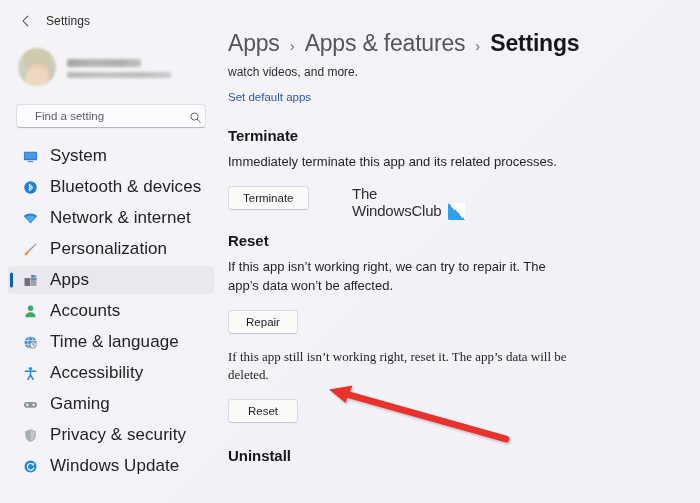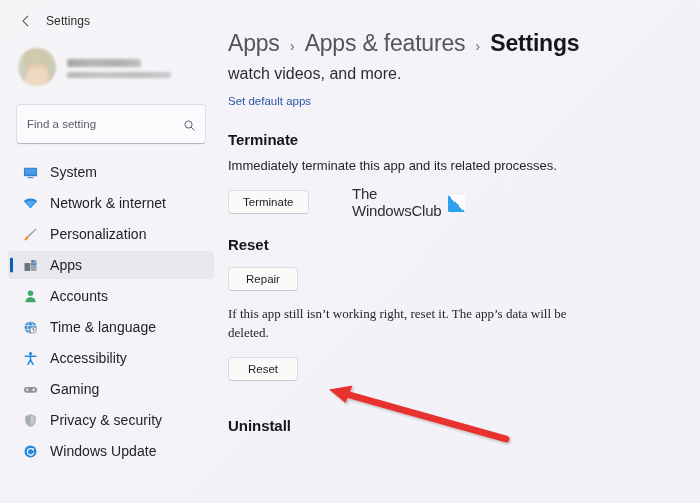--- a/index.html
+++ b/index.html
@@ -91,28 +91,28 @@
     border-radius: 2px;
     filter: blur(1.6px);
     opacity: .78;
   }
   .redact.name  { width: 74px; height: 8px; }
   .redact.email { width: 104px; height: 6px; opacity:.62; }
 
   
   .search-wrap { padding: 16px 16px 0 16px; }
   .search-box {
-    height: 40px;
+    height: 24px;
     background: #fbfbfd;
     border: 1px solid #dedde3;
     border-bottom-color: #b9b8c0;
     border-radius: 4px;
     display: flex;
     align-items: center;
-    padding: 0 9px 0 10px;
+    padding: 0 9px 0 18px;
     box-shadow: 0 1px 1px rgba(0,0,0,.03);
   }
   .search-box input {
     flex: 1;
     border: 0;
     outline: 0;
     background: transparent;
     font-family: inherit;
     font-size: 11.5px;
     color: #35343a;
@@ -131,21 +131,21 @@
     padding-left: 14px;
     margin-bottom: 3px;
     border-radius: 4px;
     cursor: default;
   }
   .navitem .nav-ico {
     width: 16px; height: 16px; flex: 0 0 16px;
     display: flex; align-items: center; justify-content: center;
   }
   .navitem .nav-label {
-    font-size: 14px;
+    font-size: 17px;
     color: #232227;
     letter-spacing: .05px;
     white-space: nowrap;
   }
   .navitem.selected { background: #e9e8ee; }
   .navitem.selected::before {
     content:"";
     position: absolute;
     left: 2px; top: 50%;
     transform: translateY(-50%);
@@ -170,21 +170,21 @@
   }
   .crumb {
     font-size: 23px;
     color: #55545c;
     letter-spacing: -.2px;
   }
   .crumb.current { color: #17161a; font-weight: bold; }
   .crumb-sep { font-size: 15px; color: #6d6c74; }
 
   .clipped-line {
-    font-size: 16px;
+    font-size: 12px;
     color: #2d2c31;
     margin-top: 8px;
   }
 
   .link {
     display: inline-block;
     margin-top: 12px;
     font-size: 11.5px;
     color: #2c57a8;
     text-decoration: none;
@@ -221,21 +221,21 @@
     cursor: default;
     box-shadow: 0 .5px .5px rgba(0,0,0,.02);
   }
 
   
   .watermark {
     position: absolute;
     left: 352px;
     top: 186px;
     display: flex;
-    align-items: center;
+    align-items: flex-end;
     gap: 6px;
     pointer-events: none;
     opacity: .93;
   }
   .wm-text {
     font-family: "Liberation Sans", sans-serif;
     font-size: 15px;
     line-height: 1.12;
     color: #1c1b20;
     letter-spacing: -.2px;
@@ -303,20 +303,29 @@
         <span class="nav-ico">
           <svg viewBox="0 0 16 16" width="15" height="15">
               <rect x="1" y="3" width="14" height="9" rx="1" fill="#2b7cd3"></rect>
               <rect x="1.9" y="3.9" width="12.2" height="6.4" fill="#4b9ae4"></rect>
               <rect x="5" y="13" width="6" height="1" fill="#2b7cd3"></rect>
             </svg>
         </span>
         <span class="nav-label">System</span>
       </div>
 
+      <div class="navitem">
+        <span class="nav-ico">
+          <svg viewBox="0 0 16 16" width="15" height="15">
+              <circle cx="8" cy="8" r="6.6" fill="#1e7fd6"></circle>
+              <path d="M7 4.6 L10.2 7.2 L6.4 10.2 M6.4 5.8 L10.2 8.8 L7 11.4 L7 4.6" fill="none" stroke="#fff" stroke-width="1" stroke-linejoin="round" stroke-linecap="round"></path>
+            </svg>
+        </span>
+        <span class="nav-label">Bluetooth &amp; devices</span>
+      </div>
 
       <div class="navitem">
         <span class="nav-ico">
           <svg viewBox="0 0 16 16" width="15" height="15">
               <path d="M0.8 5.4 C4.6 1.9, 11.4 1.9, 15.2 5.4 L8 13.2 Z" fill="#2287dd"></path>
               <path d="M3.2 6.6 C5.6 4.6, 10.4 4.6, 12.8 6.6 L8 12.2 Z" fill="#57a9ec"></path>
             </svg>
         </span>
         <span class="nav-label">Network &amp; internet</span>
       </div>
@@ -429,27 +438,28 @@
     
     <div class="section">
       <h2>Terminate</h2>
       <p>Immediately terminate this app and its related processes.</p>
       <button class="btn">Terminate</button>
     </div>
 
     
     <div class="section">
       <h2>Reset</h2>
+      <p>If this app isn’t working right, we can try to repair it. The app’s data won’t be affected.</p>
       <button class="btn">Repair</button>
       <p style="max-width:340px;margin-top:14px;font-family:Liberation Serif, serif;">If this app still isn’t working right, reset it. The app’s data will be deleted.</p>
       <button class="btn">Reset</button>
     </div>
 
     
-    <div class="section" style="margin-top:36px;">
+    <div class="section" style="margin-top:24px;">
       <h2>Uninstall</h2>
 
     </div>
 
   </div>
 
   <div class="watermark">
     <div class="wm-text">
       <div>The</div>
       <div>WindowsClub</div>

